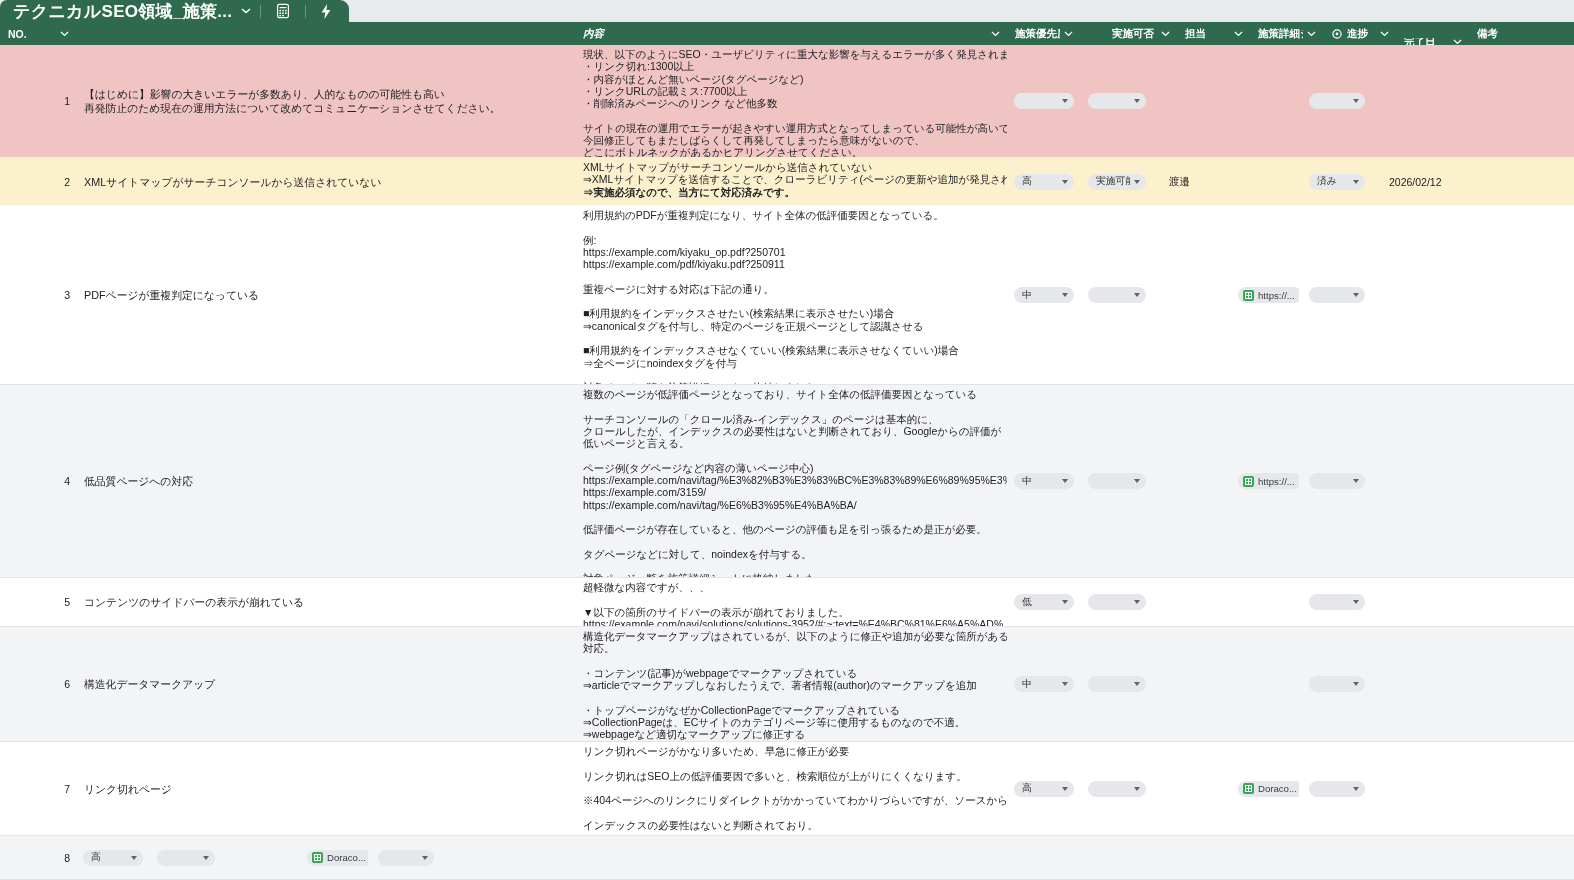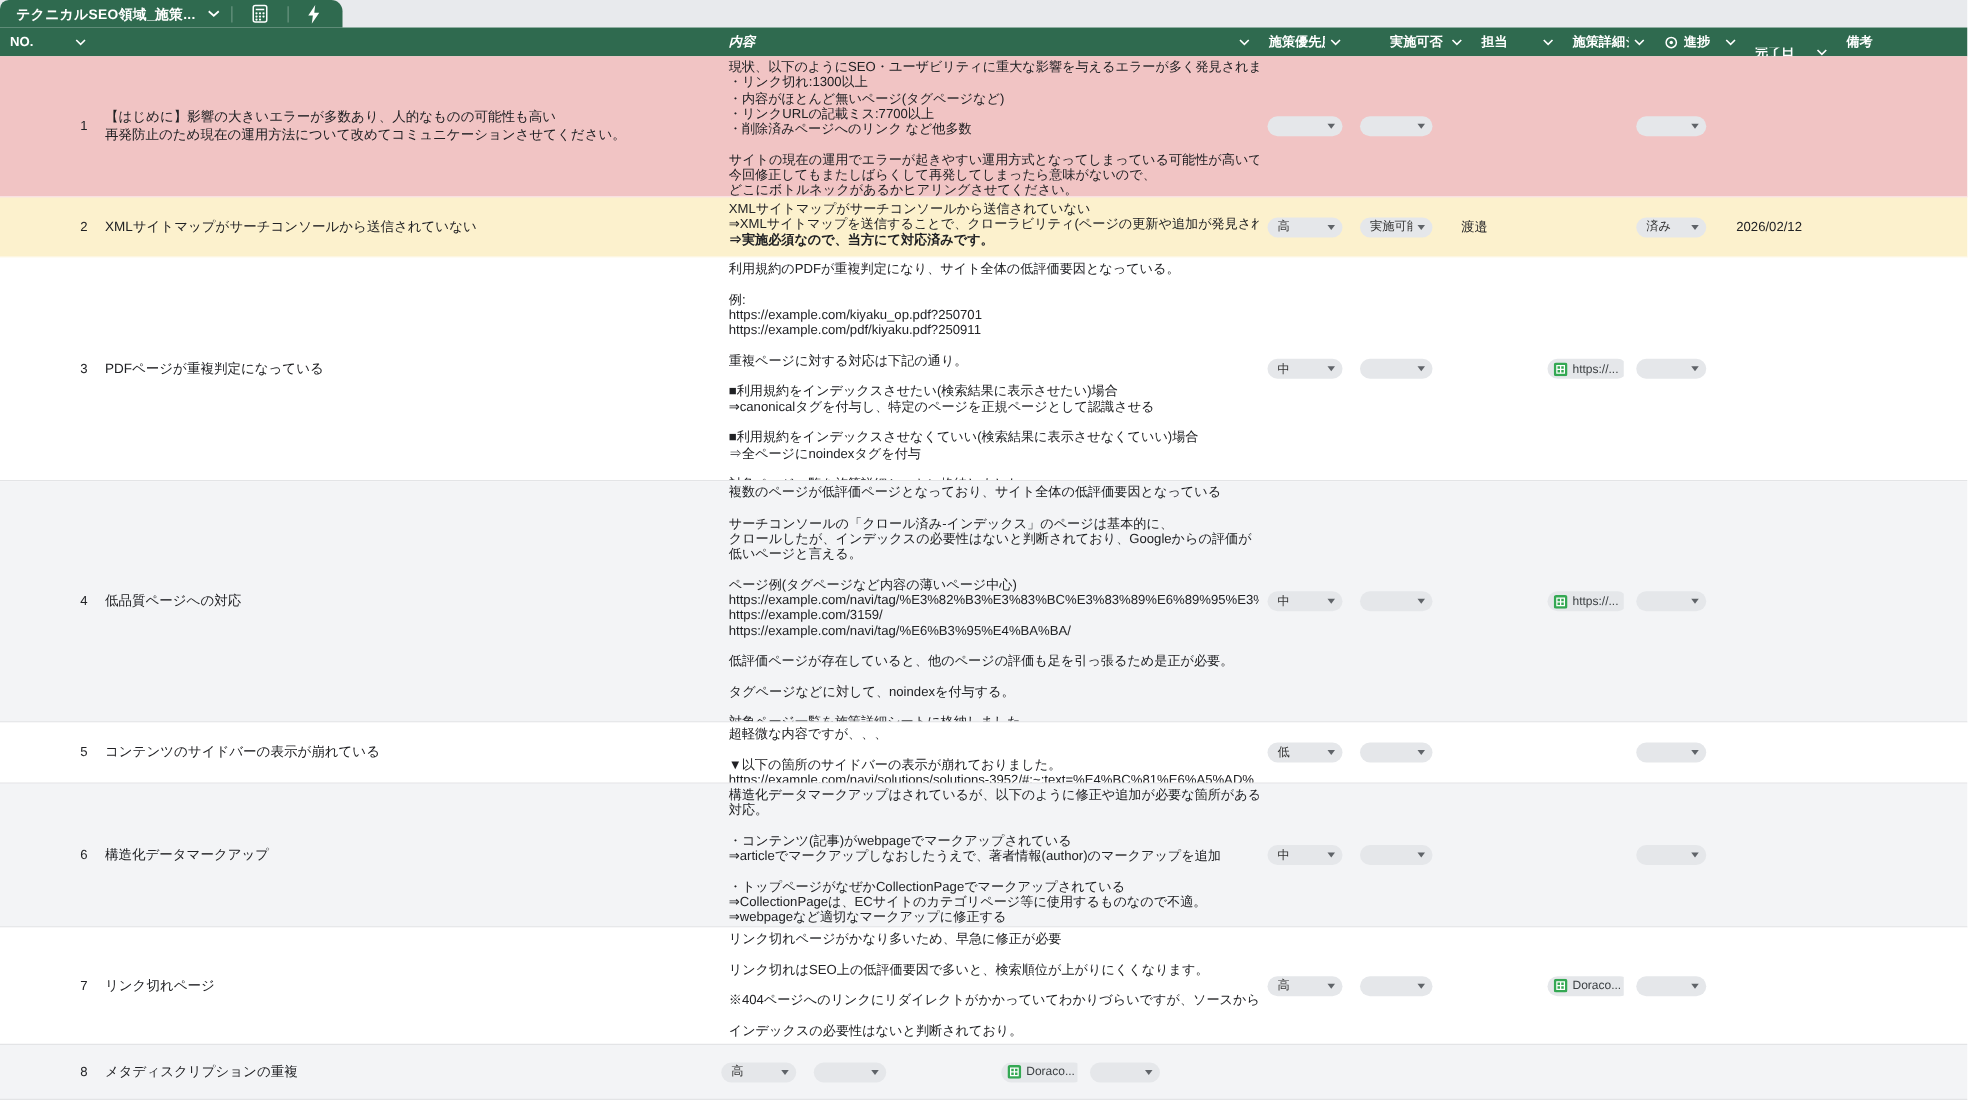--- a/index.html
+++ b/index.html
@@ -2,21 +2,21 @@
 <html><head>
 <meta charset="utf-8">
 <style>
   html,body{margin:0;padding:0}
   body{width:1574px;height:880px;overflow:hidden;background:#fff;
        font-family:"Liberation Sans",sans-serif;-webkit-font-smoothing:antialiased}
   
   .tabbar{height:22px;background:#e8eaed;display:flex;align-items:stretch}
   .tabgroup{display:flex;align-items:center;background:#2f6a4f;
             border-radius:7px 9px 0 0;padding:0 12px 0 13px;gap:9px;cursor:pointer}
-  .tabtitle{color:#fff;font-weight:bold;font-size:11px;letter-spacing:.3px;white-space:nowrap}
+  .tabtitle{color:#fff;font-weight:bold;font-size:17px;letter-spacing:.3px;white-space:nowrap}
   .tabdiv{width:1px;height:13px;background:rgba(255,255,255,.28)}
   .tabicon{display:flex;align-items:center;justify-content:center;padding:0 5px;cursor:pointer}
   
   .header{height:23px;background:#2f6a4f;display:flex}
   .hcell{display:flex;align-items:center;gap:4px;padding:0 7px 0 8px;
          box-sizing:border-box;color:#fff;font-size:10.5px;font-weight:bold;
          flex-shrink:0;cursor:pointer;overflow:hidden}
   .hcell.pad-lg{padding-left:13px}
   .hlabel{flex:1;white-space:nowrap;overflow:hidden}
   .hchev{display:flex;align-items:center}
@@ -462,21 +462,20 @@
         <div class="dd" style="width: 56px;">
           <span class="ddv"></span>
           <span class="dda"></span>
         </div>
       </div>
       <div class="cell cell-text pl17" style="width: 73px;"></div>
       <div class="cell cell-text pl16" style="width: 129px;"></div>
     </div>
     <div class="row bg-gray" style="height: 44px;">
       <div class="cell cell-no" style="width: 76px;">8</div>
-      <div class="cell cell-name" style="width: 494px;">メタディスクリプションの重複</div>
       <div class="cell cell-dd" style="width: 73px; padding-left: 7px;">
         <div class="dd" style="width: 60px;">
           <span class="ddv">高</span>
           <span class="dda"></span>
         </div>
       </div>
       <div class="cell cell-dd" style="width: 73px; padding-left: 8px;">
         <div class="dd" style="width: 58px;">
           <span class="ddv"></span>
           <span class="dda"></span>

